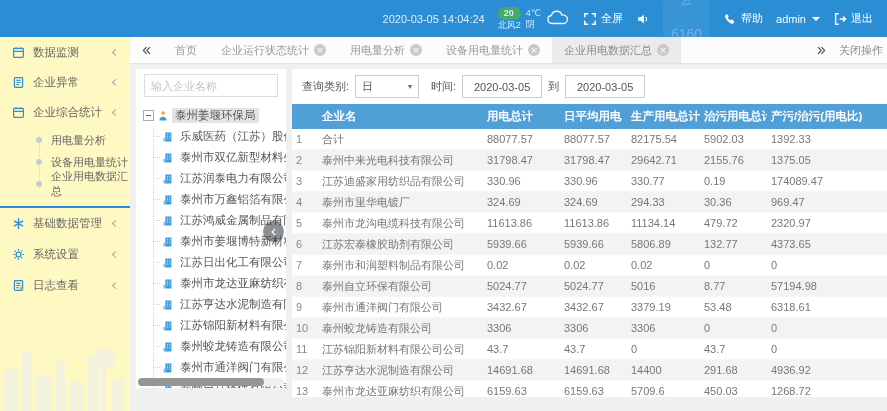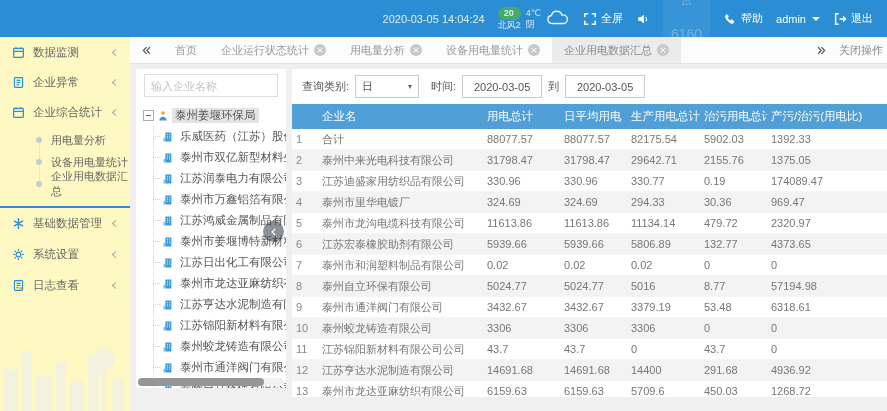--- a/index.html
+++ b/index.html
@@ -90,21 +90,21 @@
             align-items:center; justify-content:space-between; padding:0 6px; margin-right:12px; cursor:pointer; color:#555; }
   .select .sel-caret { font-size:8px; color:#666; }
   .date { width:80px; height:23px; border:1px solid #ccc; text-align:center; font-size:11px; color:#555;
           margin-right:6px; outline:none; font-family:inherit; }
   .export { margin-left:auto; margin-right:10px; background:var(--export-green,#18a689); color:#fff; border:none;
             font-size:11px; padding:5px 11px; border-radius:3px; display:inline-flex; align-items:center; gap:5px;
             cursor:pointer; font-family:inherit; }
   .export .hicon { width:11px; height:11px; }
 
   table.grid { border-collapse:collapse; table-layout:fixed; width:660px; font-size:11px; color:#777; }
-  table.grid th { background:var(--thead-blue,#519fd7); color:#fff; font-weight:normal; font-size:11.5px;
+  table.grid th { background:var(--thead-blue,#519fd7); color:#fff; font-weight:bold; font-size:11.5px;
                   text-align:left; padding:5px 4px; white-space:nowrap; overflow:hidden; }
   table.grid td { padding:2.5px 4px; height:19px; white-space:nowrap; overflow:hidden; }
   table.grid tbody tr:nth-child(even) { background:#f3f3f3; }
   table.grid tbody tr { border-bottom:1px solid #f6f6f6; }
   td.idx, th.idx { text-align:left; padding-left:10px; color:#888; }
 </style>
 </head>
 <body>
 
 <div class="app">

